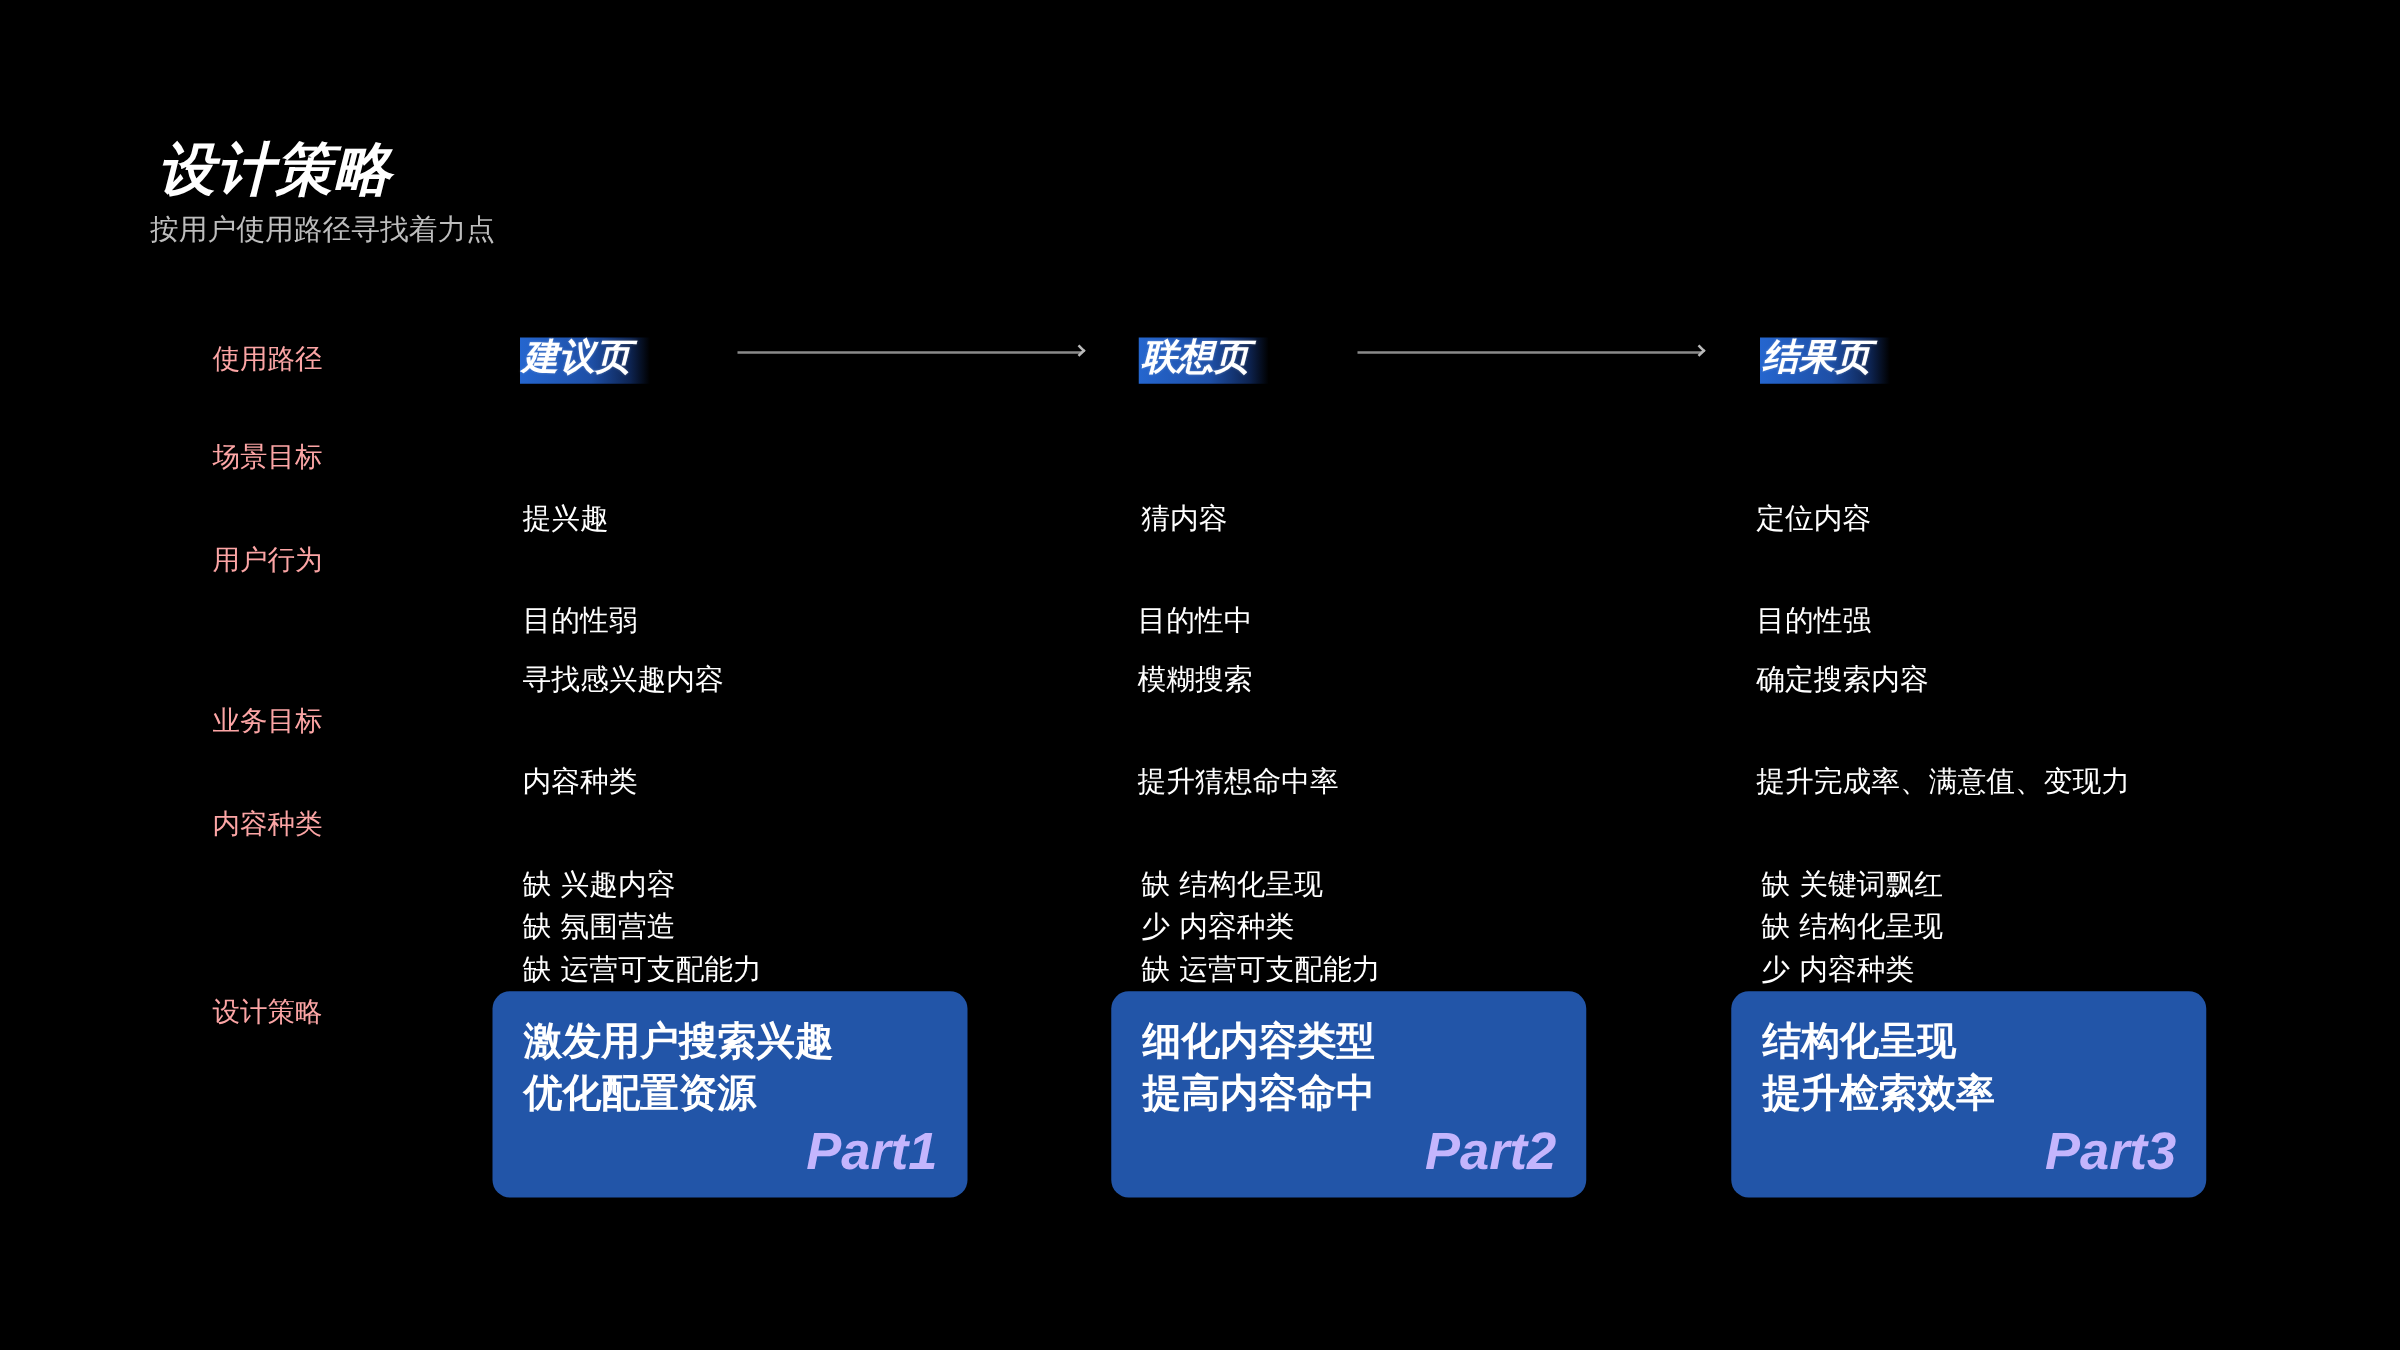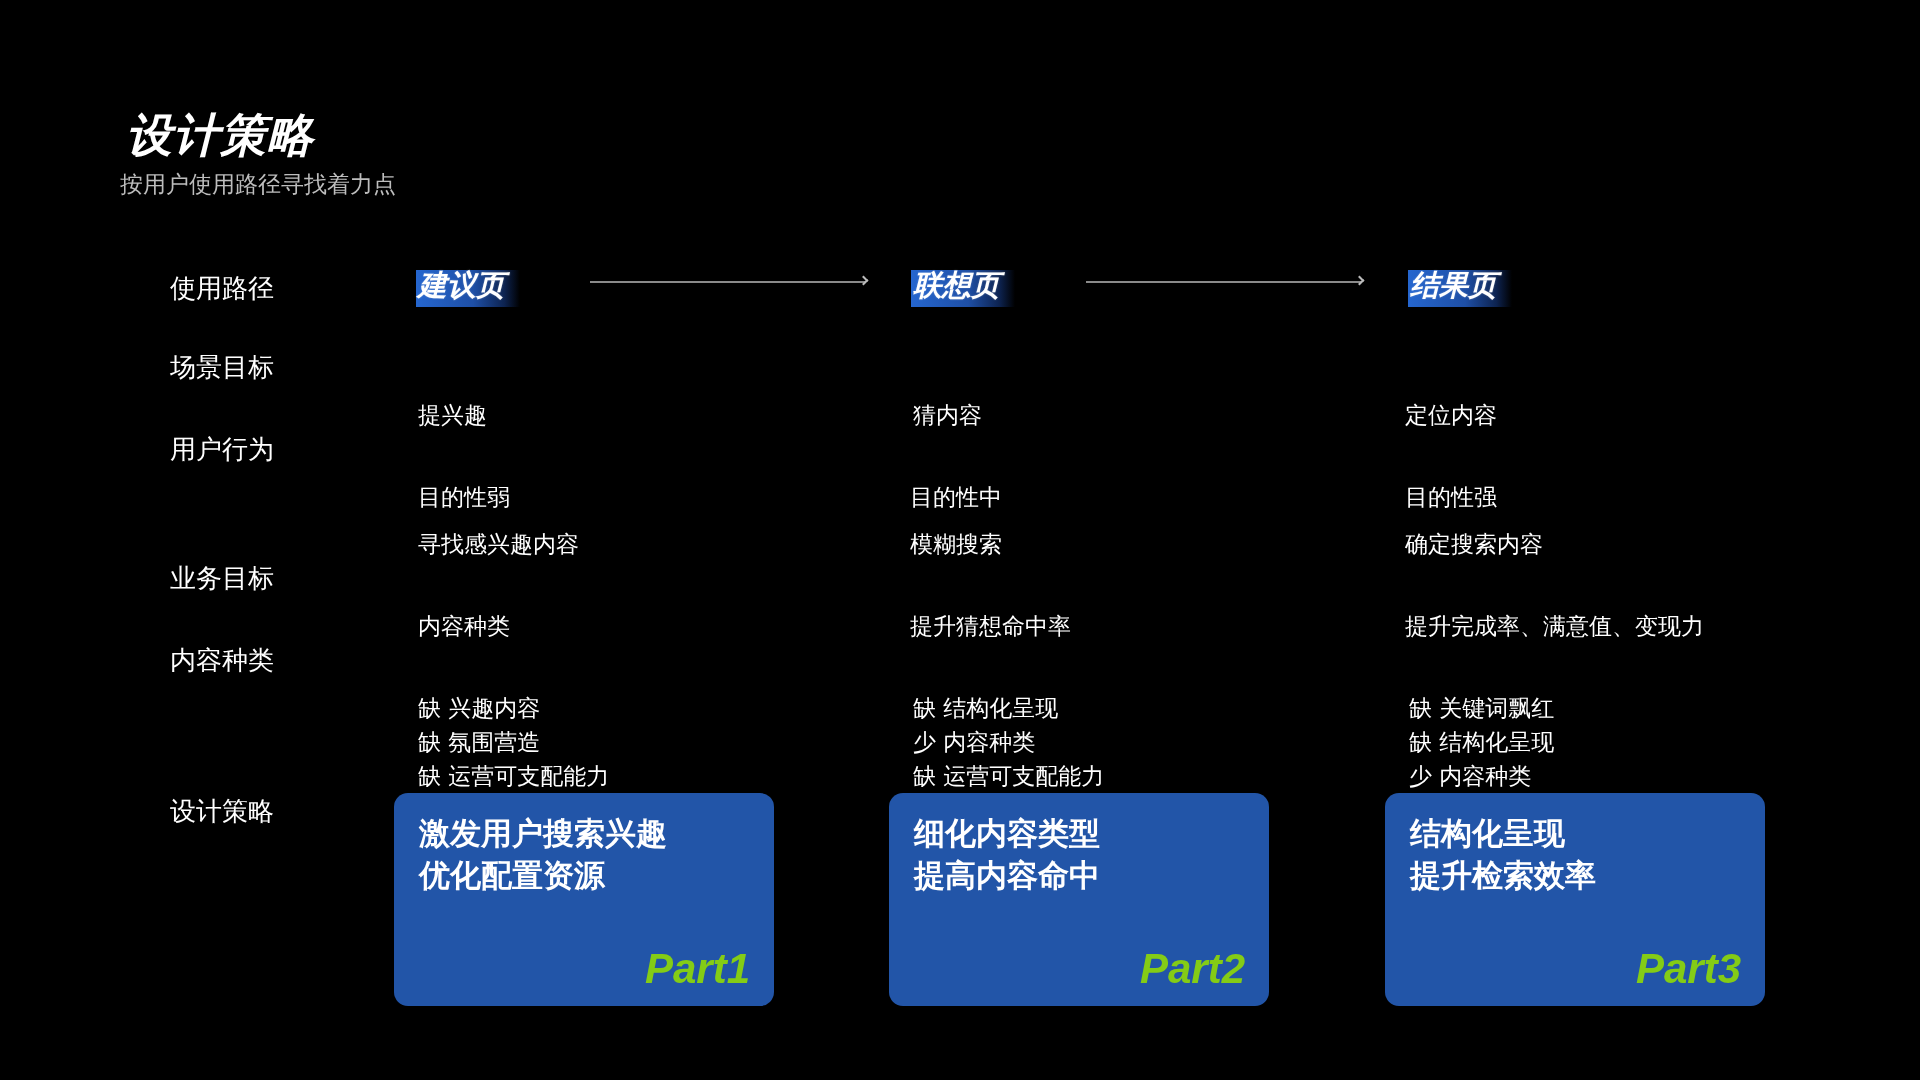--- a/index.html
+++ b/index.html
@@ -9,21 +9,21 @@
   }
   .abs { position: absolute; }
   .title {
     left: 126px; top: 110px; font-size: 46px; font-weight: bold; font-style: italic;
     line-height: 50px; color: #ffffff; letter-spacing: 1px;
   }
   .subtitle {
     left: 120px; top: 169px; font-size: 23px; line-height: 30px; color: #bdbdbd;
   }
   .row-label {
-    left: 170px; font-size: 26px; line-height: 30px; color: #ffffff; transform: translateY(-50%);
+    left: 170px; font-size: 22px; line-height: 30px; color: #fca5a5; transform: translateY(-50%);
   }
   .cell {
     font-size: 23px; line-height: 30px; color: #ffffff; transform: translateY(-50%); white-space: nowrap; margin-top: 48px;
   }
   .stage {
     top: 268px; height: 40px; display: flex; align-items: flex-start; font-style: italic;
   }
   .stage-hl {
     position: absolute; left: 0; top: 2px; width: 104px; height: 37px;
     background: linear-gradient(90deg, #2566cf 0%, #1e4fa6 55%, #0d2350 85%, rgba(0,0,0,0) 100%);
@@ -34,29 +34,29 @@
   }
   .arrow {
     height: 2px; background: #8a8a8a; top: 281px;
   }
   .arrow::after {
     content: ""; position: absolute; right: -1px; top: -4px; width: 7px; height: 7px;
     border-top: 2px solid #bbbbbb; border-right: 2px solid #bbbbbb; transform: rotate(45deg);
     box-sizing: border-box;
   }
   .card {
-    top: 793px; width: 380px; height: 213px; background: #2255a8; border-radius: 14px; overflow: hidden;
+    top: 793px; width: 380px; height: 165px; background: #2255a8; border-radius: 14px; overflow: hidden;
   }
   .card-line {
     position: absolute; left: 25px; font-size: 31px; line-height: 40px; font-weight: bold; color: #ffffff;
     white-space: nowrap;
   }
   .card-part {
     position: absolute; right: 24px; bottom: 14px; font-family: "Liberation Sans", sans-serif;
-    font-size: 42px; font-style: italic; font-weight: bold; color: #84cc16; line-height: 46px;
+    font-size: 42px; font-style: italic; font-weight: bold; color: #c4b5fd; line-height: 46px;
   }
 </style>
 </head>
 <body>
 
 <div class="abs title">设计策略</div>
 <div class="abs subtitle">按用户使用路径寻找着力点</div>
 
 <div class="abs row-label" style="top:288px">使用路径</div>
 <div class="abs row-label" style="top:367px">场景目标</div>

